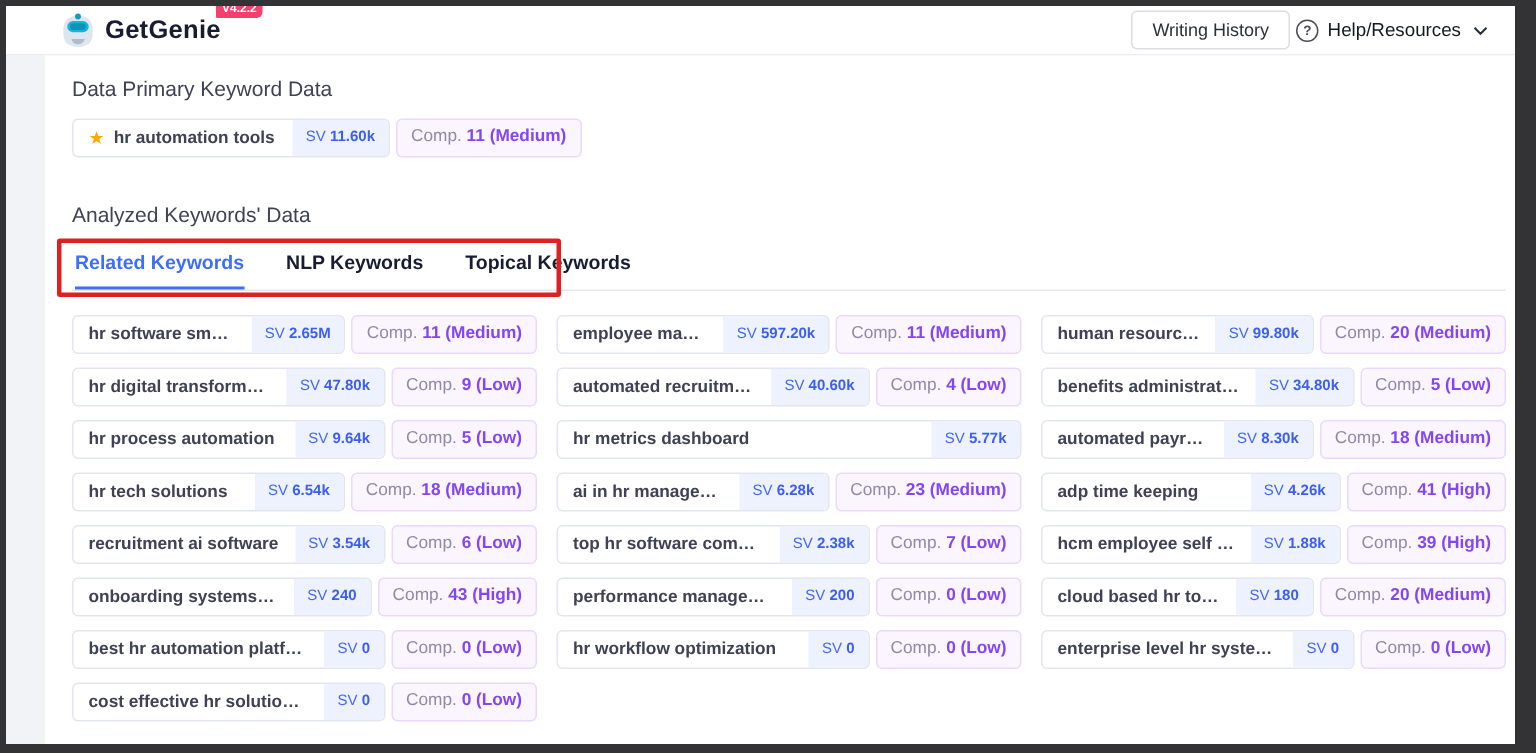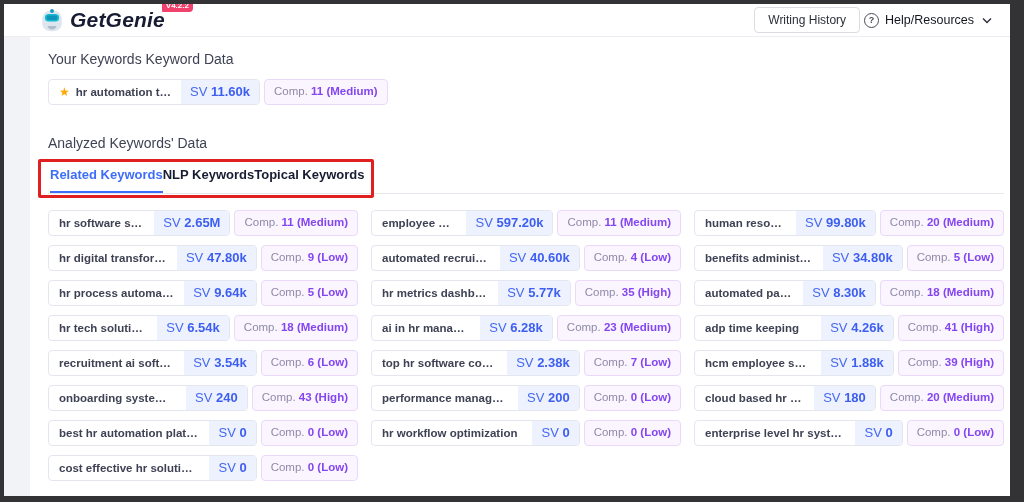--- a/index.html
+++ b/index.html
@@ -12,21 +12,21 @@
     border-width:4px 14px 6px 4px;
   }
   
   .header {
     height:33px; background:#fff; border-bottom:1px solid #ececf2;
     display:flex; align-items:center; justify-content:space-between;
     padding:0 18px 0 36px;
   }
   .logo { display:flex; align-items:center; gap:6px; position:relative; cursor:pointer; }
   .logo svg { display:block; }
-  .logo-text { font-size:21px; font-weight:bold; color:#181c32; letter-spacing:.2px;font-style:italic; }
+  .logo-text { font-size:17px; font-weight:bold; color:#181c32; letter-spacing:.2px; }
   .version-badge {
     position:absolute; top:-9px; right:-28px;
     background:#f1416c; color:#fff; font-size:8px; font-weight:bold;
     padding:2px 4px; border-radius:4px 4px 4px 1px;
   }
   .header-right { display:flex; align-items:center; gap:4px; }
   .btn-writing-history {
     background:#fff; border:1px solid #dcdde4; border-radius:4px;
     font-size:12px; color:#2d2f3a; padding:5px 13px; cursor:pointer;
     font-family:"Liberation Sans", sans-serif;
@@ -50,40 +50,40 @@
   .kchip { display:flex; align-items:stretch; min-width:0; }
   .kmain {
     flex:1; min-width:0; display:flex; align-items:center; justify-content:space-between;
     background:#fff; border:1px solid #e4e6ef; border-radius:4px; overflow:hidden;
   }
   .ktext {
     font-size:11.5px; font-weight:600; color:#3f4254; padding:0 10px;
     white-space:nowrap; overflow:hidden; text-overflow:ellipsis; line-height:24px;
   }
   .ksv {
-    background:#edf2fe; color:#4468f2; font-size:13px; line-height:24px;
+    background:#edf2fe; color:#4468f2; font-size:10px; line-height:24px;
     padding:0 9px; white-space:nowrap; flex-shrink:0;
   }
   .ksv .sv-val { font-weight:bold; color:#3d5ef0; }
   .kcomp {
     margin-left:4px; background:#faf5fe; border:1px solid #ead9fb; border-radius:4px;
     font-size:11.5px; line-height:22px; padding:0 9px; white-space:nowrap;
     color:#8f8aa8; flex-shrink:0;
   }
   .kcomp .comp-val { font-weight:bold; color:#8446f0; }
 
   .primary-row { margin-top:12px; display:flex; }
   .primary-row .kmain { flex:0 0 auto; width:212px; }
   .star { color:#ffa800; font-size:12px; padding-left:10px; line-height:24px; }
   .primary-row .ktext { padding-left:6px;text-align:right; }
 
   
   .analyzed-title { margin-top:30px; }
   .tabs-wrap { position:relative; margin-top:16px; border-bottom:1px solid #e7e8ee; }
-  .tabs { display:flex; padding-left:2px;align-items:flex-end; }
+  .tabs { display:flex; gap:28px; padding-left:2px;align-items:flex-end; }
   .tab {
     font-size:13px; font-weight:bold; color:#181c32; padding-bottom:9px;
     cursor:pointer; border-bottom:2px solid transparent;
   }
   .tab.active { color:#3e6ef7; border-bottom-color:#3e6ef7; }
   .annotation-box {
     position:absolute; left:-10px; top:-8px; width:336px; height:39px;
     border:3px solid #e02020; border-radius:2px; pointer-events:none; z-index:5;
   }
 
@@ -126,21 +126,21 @@
         <svg class="chev" width="10" height="7" viewBox="0 0 10 7">
             <polyline points="1,1.5 5,5.5 9,1.5" fill="none" stroke="#2d2f3a" stroke-width="1.4"></polyline>
           </svg>
       </div>
     </div>
   </div>
 
   <div class="main">
     <div class="panel">
 
-      <div class="section-title">Your Keywords Keyword Data</div>
+      <div class="section-title">Data Primary Keyword Data</div>
 
       <div class="primary-row">
         <div class="kchip">
           <div class="kmain">
             <span style="display:flex;align-items:center;min-width:0;">
               <span class="star">★</span>
               <span class="ktext">hr automation tools</span>
             </span>
             <span class="ksv"><span>SV</span> <span class="sv-val">11.60k</span></span>
           </div>
@@ -207,21 +207,20 @@
       <span class="ktext">hr process automation</span>
       <span class="ksv"><span>SV</span> <span class="sv-val">9.64k</span></span>
     </div>
     <div class="kcomp"><span>Comp.</span> <span class="comp-val">5 (Low)</span></div>
   </div>
           <div class="kchip">
     <div class="kmain">
       <span class="ktext">hr metrics dashboard</span>
       <span class="ksv"><span>SV</span> <span class="sv-val">5.77k</span></span>
     </div>
-    <div class="kcomp"><span>Comp.</span> <span class="comp-val">35 (High)</span></div>
   </div>
           <div class="kchip">
     <div class="kmain">
       <span class="ktext">automated payroll system</span>
       <span class="ksv"><span>SV</span> <span class="sv-val">8.30k</span></span>
     </div>
     <div class="kcomp"><span>Comp.</span> <span class="comp-val">18 (Medium)</span></div>
   </div>
           <div class="kchip">
     <div class="kmain">

